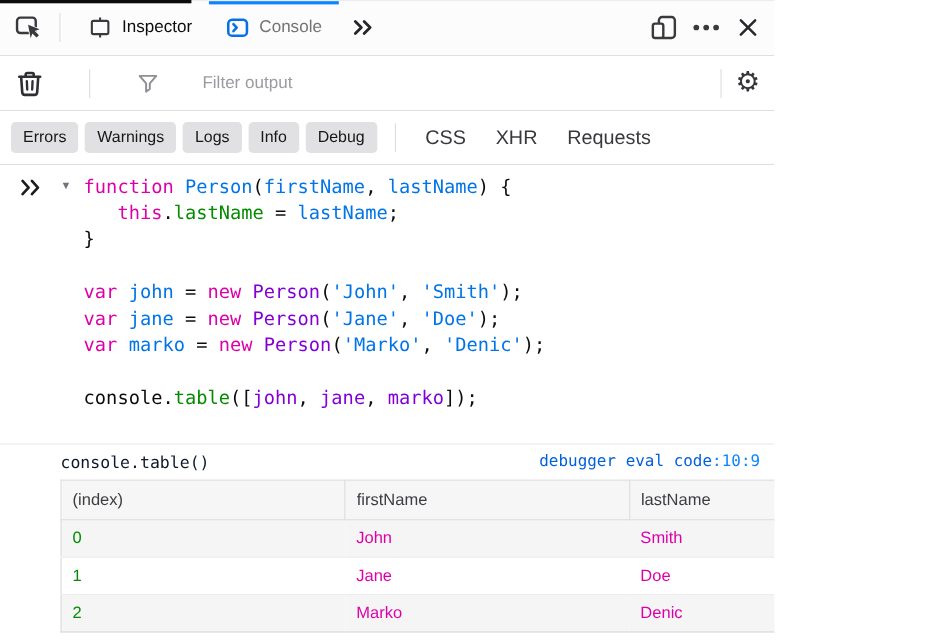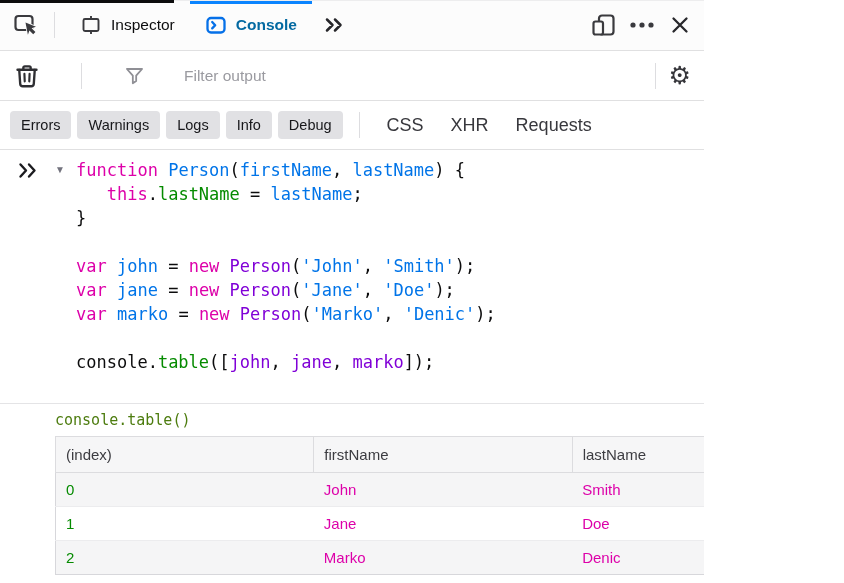--- a/index.html
+++ b/index.html
@@ -14,21 +14,21 @@
 
   
   .tab-bar {
     height:51px; box-sizing:border-box; display:flex; align-items:center;
     background:#fcfcfc; border-bottom:1px solid #e0e0e1;
   }
   .icon-btn { display:flex; align-items:center; justify-content:center; background:none; border:none; padding:0; }
   .picker-btn { width:36px; height:36px; margin-left:8px; }
   .vsep { width:1px; height:26px; background:#dddde0; margin:0 10px; flex:none; }
   .tab { position:relative; height:100%; display:flex; align-items:center; gap:9px; padding:0 15px; font-size:15.5px; color:#0c0c0d; }
-  .tab.active { color:#0369a1;font-weight:bold; }
+  .tab.active { color:#737373; }
   .tab.active::before { content:""; position:absolute; top:1px; left:0; right:0; height:3px; background:#0a84ff; }
   .more-tabs { margin-left:10px; }
   .tab-bar-right { margin-left:auto; display:flex; align-items:center; gap:2px; margin-right:6px; }
   .tab-bar-right .icon-btn { width:36px; height:36px; }
 
   
   .filter-bar {
     height:50px; box-sizing:border-box; display:flex; align-items:center;
     background:#fff; border-bottom:1px solid #e0e0e1;gap:30px;
   }
@@ -64,21 +64,21 @@
   .tk-st { color:#0074e8; }
   .tk-gr { color:#058b00; }
   .tk-pu { color:#8000d7; }
   .tk-pl { color:#0c0c0d; }
 
   .result-row {
     display:flex; justify-content:space-between; align-items:center;
     border-top:1px solid #e4e4e6; padding:5px 13px 4px 55px;
     font-family:"DejaVu Sans Mono", monospace; font-size:15px; line-height:23px;
   }
-  .result-label { color:#4d7c0f; }
+  .result-label { color:#0f172a; }
   .result-location { text-decoration:none; font-size:14.5px; white-space:nowrap; }
   .loc-file { color:#0060df; }
   .loc-line { color:#0a84ff; }
 
   .console-table {
     margin-left:55px; width:776px; border-collapse:collapse; table-layout:fixed;
     font-family:"Liberation Sans", sans-serif; font-size:15px; border:1px solid #d7d7db;
   }
   .console-table th {
     background:#f6f6f7; border:1px solid #dcdcdf; font-weight:normal;
@@ -223,20 +223,21 @@
         <div class="code-line"><span class="tk-kw">var</span><span class="tk-pl"> </span><span class="tk-id">john</span><span class="tk-pl"> = </span><span class="tk-kw">new</span><span class="tk-pl"> </span><span class="tk-pu">Person</span><span class="tk-pl">(</span><span class="tk-st">'John'</span><span class="tk-pl">, </span><span class="tk-st">'Smith'</span><span class="tk-pl">);</span></div>
         <div class="code-line"><span class="tk-kw">var</span><span class="tk-pl"> </span><span class="tk-id">jane</span><span class="tk-pl"> = </span><span class="tk-kw">new</span><span class="tk-pl"> </span><span class="tk-pu">Person</span><span class="tk-pl">(</span><span class="tk-st">'Jane'</span><span class="tk-pl">, </span><span class="tk-st">'Doe'</span><span class="tk-pl">);</span></div>
         <div class="code-line"><span class="tk-kw">var</span><span class="tk-pl"> </span><span class="tk-id">marko</span><span class="tk-pl"> = </span><span class="tk-kw">new</span><span class="tk-pl"> </span><span class="tk-pu">Person</span><span class="tk-pl">(</span><span class="tk-st">'Marko'</span><span class="tk-pl">, </span><span class="tk-st">'Denic'</span><span class="tk-pl">);</span></div>
         <div class="code-line">&nbsp;</div>
         <div class="code-line"><span class="tk-pl">console.</span><span class="tk-gr">table</span><span class="tk-pl">([</span><span class="tk-pu">john</span><span class="tk-pl">, </span><span class="tk-pu">jane</span><span class="tk-pl">, </span><span class="tk-pu">marko</span><span class="tk-pl">]);</span></div>
       </div>
   </div>
 
   <div class="result-row">
     <span class="result-label">console.table()</span>
+    <a class="result-location" href="#"><span class="loc-file">debugger eval code</span><span class="loc-line">:10:9</span></a>
   </div>
 
   <table class="console-table">
     <thead>
       <tr>
         <th>(index)</th>
         <th>firstName</th>
         <th>lastName</th>
       </tr>
     </thead>

